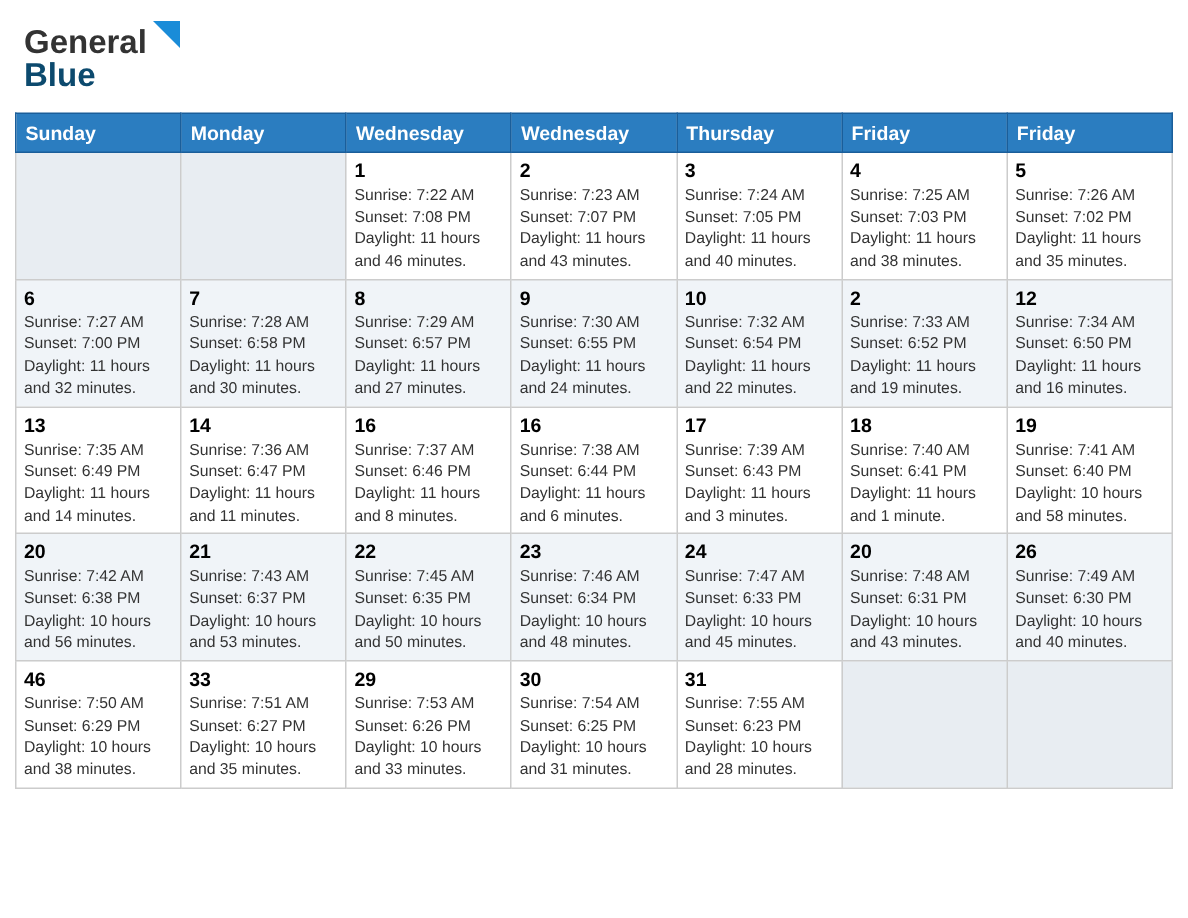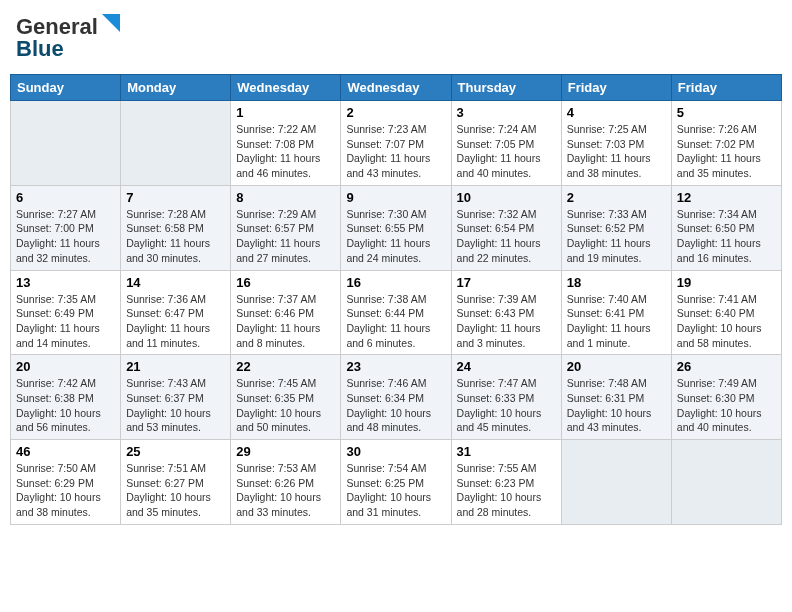--- a/index.html
+++ b/index.html
@@ -227,21 +227,21 @@
           <span class="day-num">26</span>
           <div class="day-info">Sunrise: 7:49 AM<br>Sunset: 6:30 PM<br>Daylight: 10 hours and 40 minutes.</div>
         </td>
       </tr>
       <tr>
         <td>
           <span class="day-num">46</span>
           <div class="day-info">Sunrise: 7:50 AM<br>Sunset: 6:29 PM<br>Daylight: 10 hours and 38 minutes.</div>
         </td>
         <td>
-          <span class="day-num">25</span>
+          <span class="day-num">33</span>
           <div class="day-info">Sunrise: 7:51 AM<br>Sunset: 6:27 PM<br>Daylight: 10 hours and 35 minutes.</div>
         </td>
         <td>
           <span class="day-num">29</span>
           <div class="day-info">Sunrise: 7:53 AM<br>Sunset: 6:26 PM<br>Daylight: 10 hours and 33 minutes.</div>
         </td>
         <td>
           <span class="day-num">30</span>
           <div class="day-info">Sunrise: 7:54 AM<br>Sunset: 6:25 PM<br>Daylight: 10 hours and 31 minutes.</div>
         </td>

